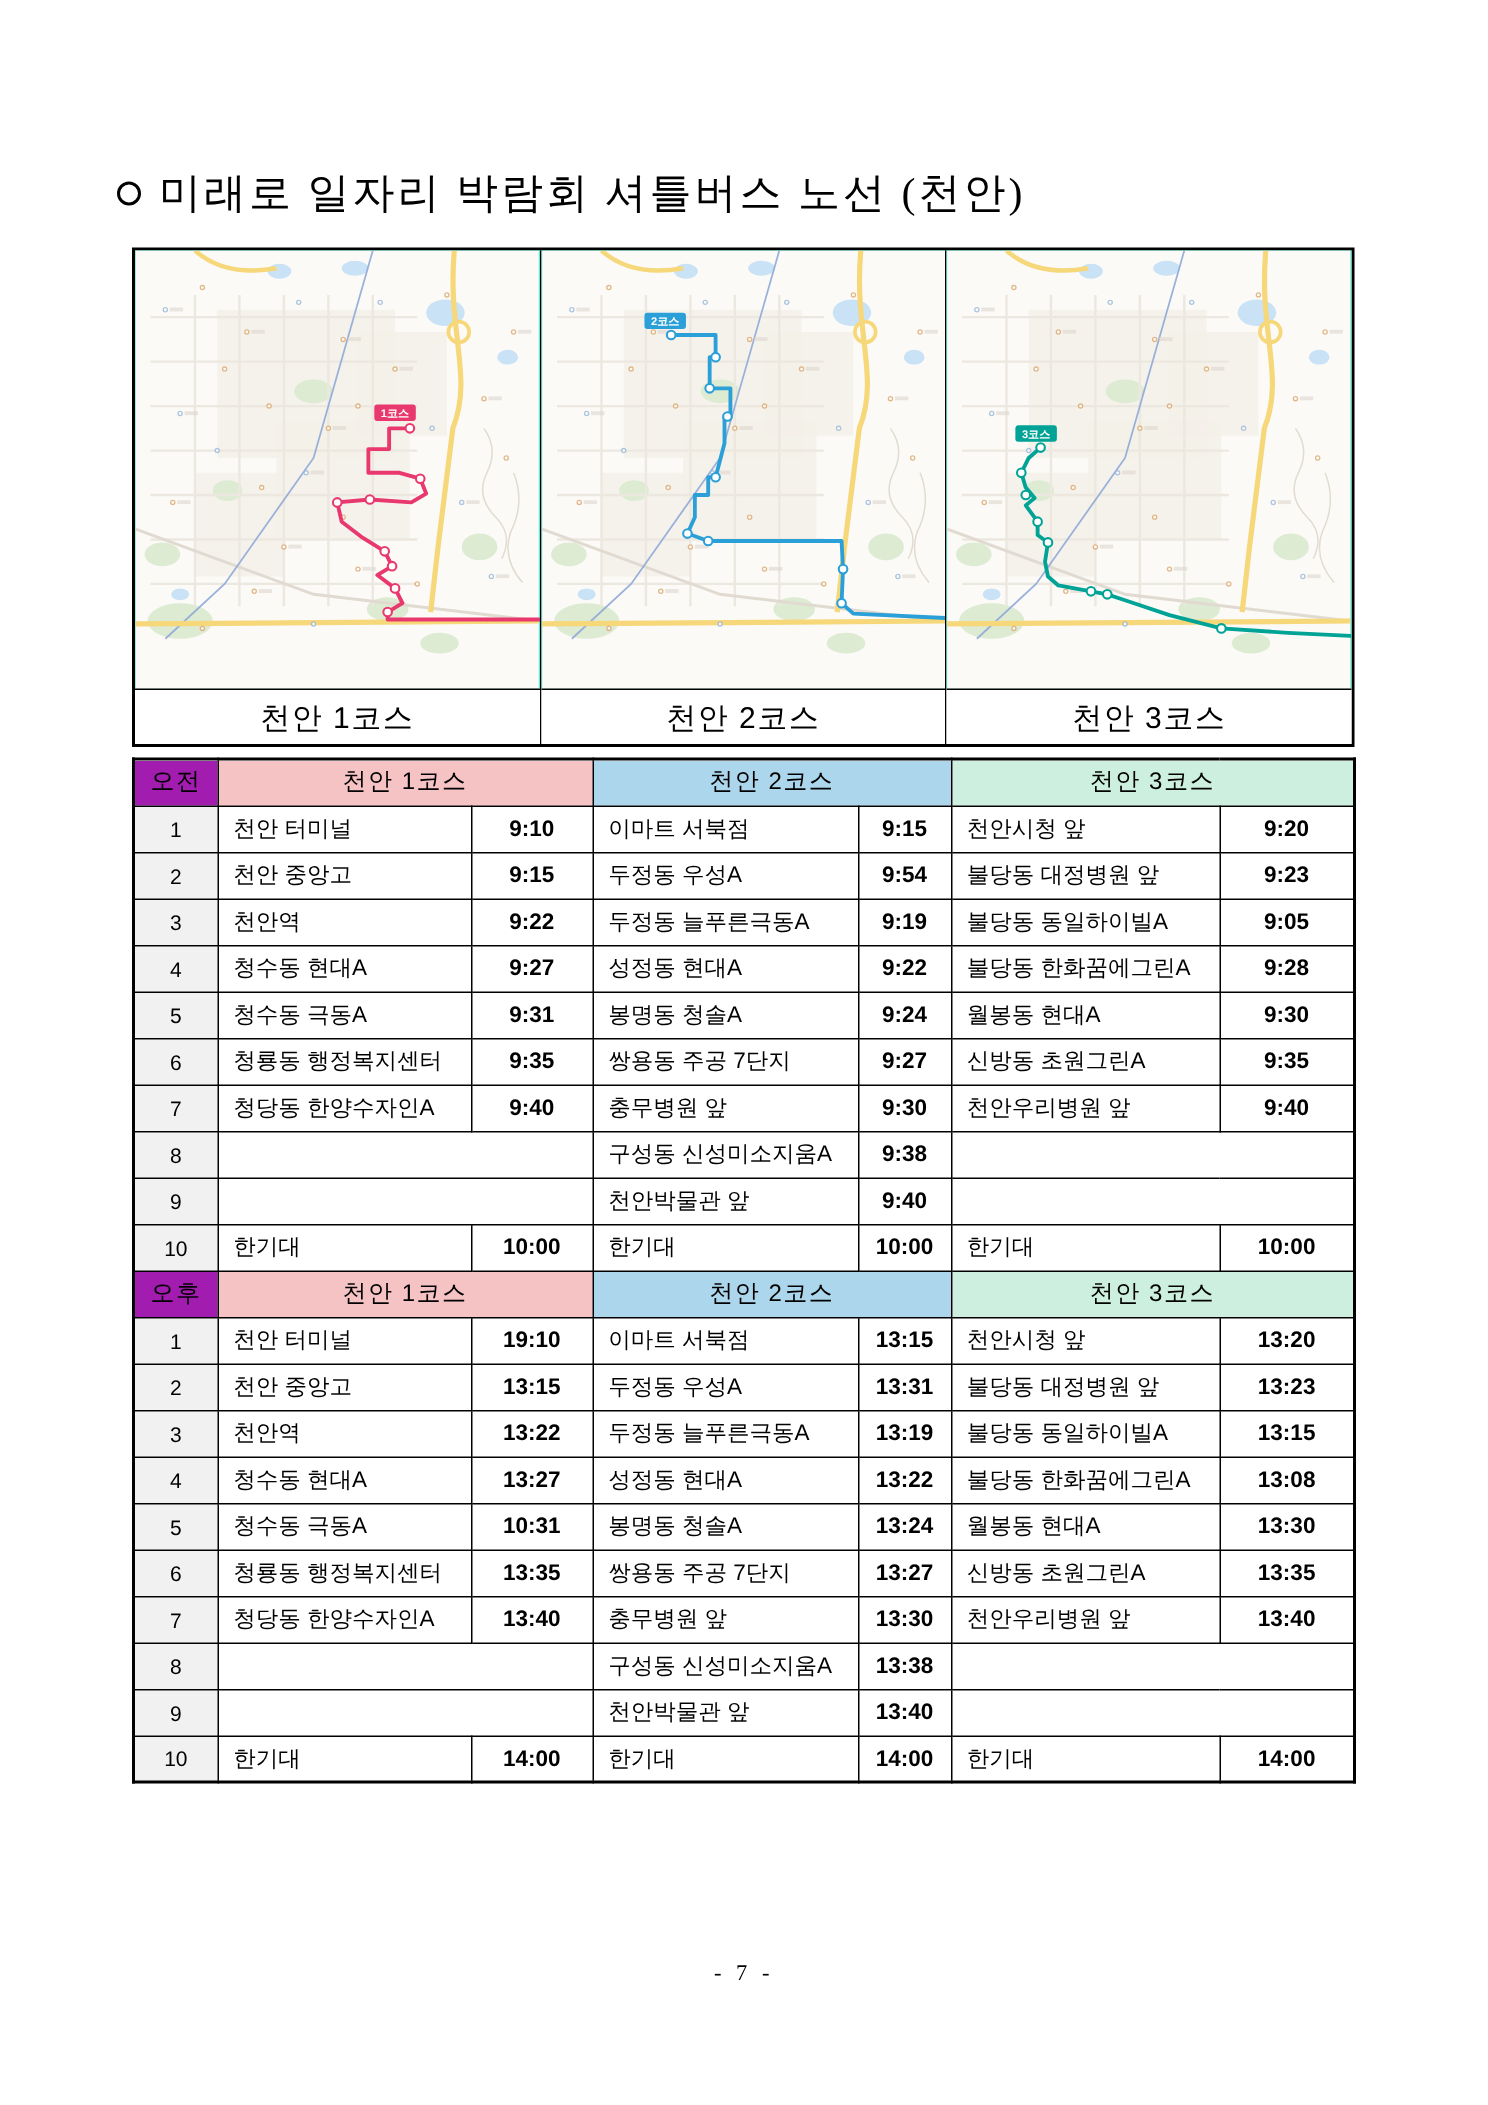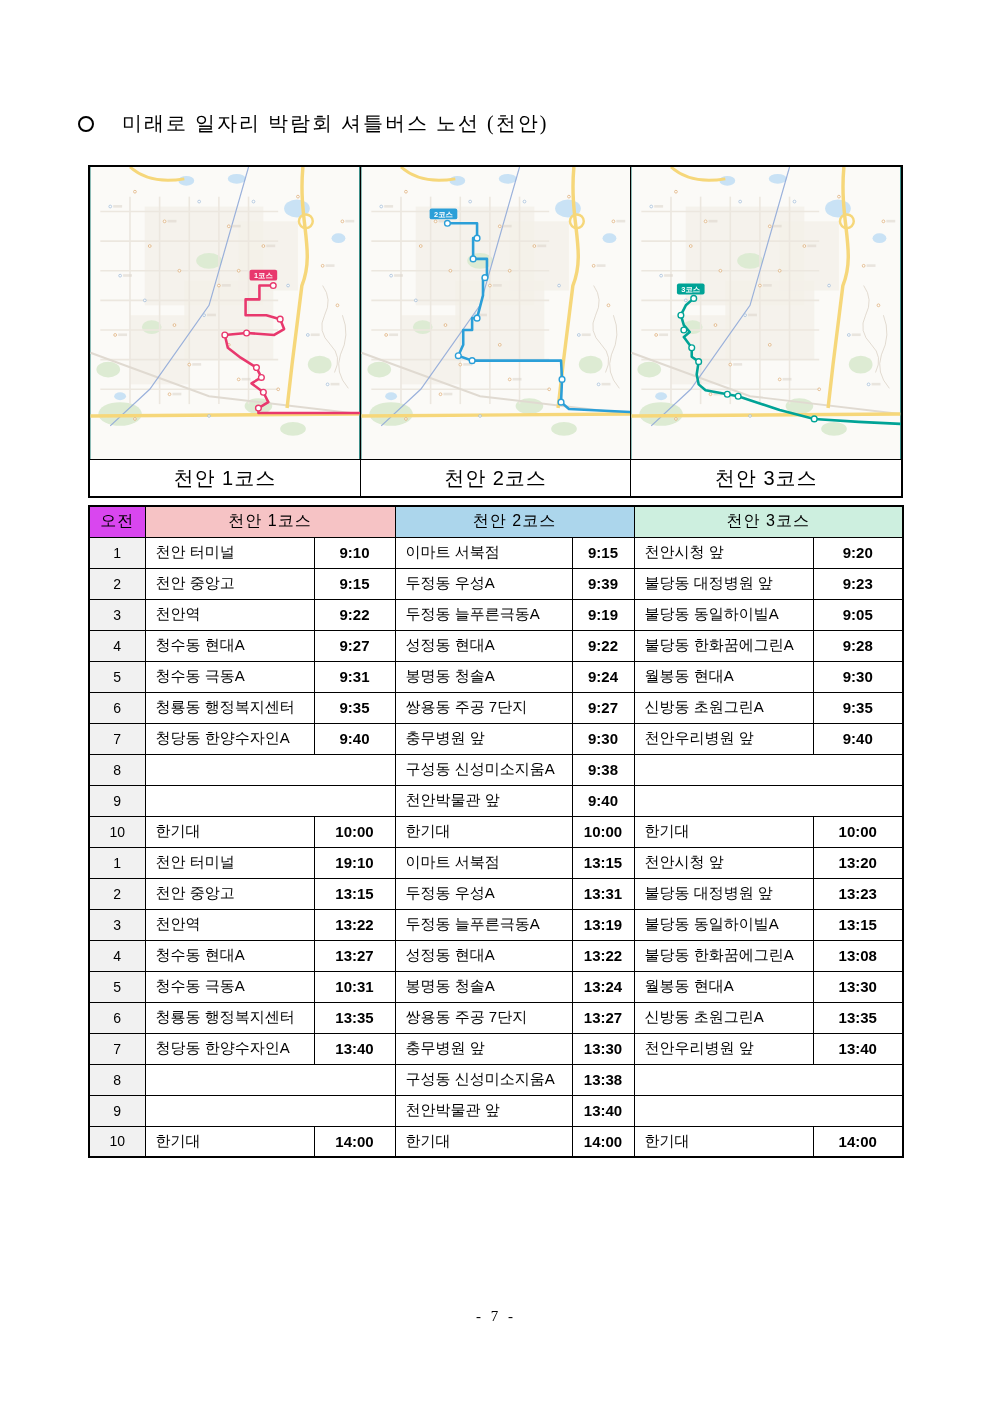--- a/index.html
+++ b/index.html
@@ -13,46 +13,46 @@
 
   
   .title-row {
     position:absolute; left:78px; top:110px; display:flex; align-items:center; gap:12px;
     font-family:"Liberation Serif","DejaVu Serif",serif;
   }
   .bullet-circle {
     width:16px; height:16px; border:2.5px solid #000; border-radius:50%;
     display:inline-block; flex:0 0 auto;
   }
-  .title-text { font-size:20px; font-weight:500; letter-spacing:2px;margin-left:16px; }
+  .title-text { font-size:28px; font-weight:500; letter-spacing:2px; }
 
   
   .maps-block {
     position:absolute; left:88px; top:165px; width:815px; height:333px;
     border:2px solid #000; display:flex;
   }
   .map-col { flex:1 1 0; display:flex; flex-direction:column; border-right:1.5px solid #000; }
   .map-col:last-child { border-right:none; }
-  .map-area { height:296px; overflow:hidden; background:#0f766e; }
+  .map-area { height:296px; overflow:hidden; background:#5eead4; }
   .map-area svg { display:block; width:100%; height:100%; }
   .map-caption {
     height:37px; border-top:1.5px solid #000; display:flex; align-items:center; justify-content:center;
     font-size:20px; letter-spacing:1px; background:#fff;
   }
 
   
   table.tt {
     position:absolute; left:88px; top:505px; width:814px;
     border-collapse:collapse; table-layout:fixed;
     border:2px solid #000;
     font-size:15px;
   }
   table.tt td { border:1px solid #000; height:31px; overflow:hidden; white-space:nowrap; }
   td.num   { background:#f1f1f1; text-align:center; font-size:14px; }
-  td.slabel{ background:#d946ef; text-align:center; font-size:16px; letter-spacing:1px; }
+  td.slabel{ background:#a21caf; text-align:center; font-size:16px; letter-spacing:1px; }
   td.chead { text-align:center; font-size:16px; letter-spacing:1px; height:33px; }
   td.name  { text-align:left; padding-left:10px; }
   td.time  { text-align:center; font-weight:bold; }
   td.mergedempty { background:#fff; }
   td.note  {
     text-align:left; padding-left:8px; height:37px;
     font-family:"Liberation Serif","DejaVu Serif",serif;
     font-size:17px; letter-spacing:1px;
   }
 
@@ -407,21 +407,21 @@
           <td class="name">이마트 서북점</td>
           <td class="time">9:15</td>
           <td class="name">천안시청 앞</td>
           <td class="time">9:20</td>
         </tr>
         <tr>
           <td class="num">2</td>
           <td class="name">천안 중앙고</td>
           <td class="time">9:15</td>
           <td class="name">두정동 우성A</td>
-          <td class="time">9:39</td>
+          <td class="time">9:54</td>
           <td class="name">불당동 대정병원 앞</td>
           <td class="time">9:23</td>
         </tr>
         <tr>
           <td class="num">3</td>
           <td class="name">천안역</td>
           <td class="time">9:22</td>
           <td class="name">두정동 늘푸른극동A</td>
           <td class="time">9:19</td>
           <td class="name">불당동 동일하이빌A</td>
@@ -480,20 +480,26 @@
         <tr>
           <td class="num">10</td>
           <td class="name">한기대</td>
           <td class="time">10:00</td>
           <td class="name">한기대</td>
           <td class="time">10:00</td>
           <td class="name">한기대</td>
           <td class="time">10:00</td>
         </tr>
         <tr>
+          <td class="slabel">오후</td>
+          <td class="chead" colspan="2" style="background: rgb(246, 195, 197);">천안 1코스</td>
+          <td class="chead" colspan="2" style="background: rgb(172, 214, 236);">천안 2코스</td>
+          <td class="chead" colspan="2" style="background: rgb(205, 239, 223);">천안 3코스</td>
+        </tr>
+        <tr>
           <td class="num">1</td>
           <td class="name">천안 터미널</td>
           <td class="time">19:10</td>
           <td class="name">이마트 서북점</td>
           <td class="time">13:15</td>
           <td class="name">천안시청 앞</td>
           <td class="time">13:20</td>
         </tr>
         <tr>
           <td class="num">2</td>

